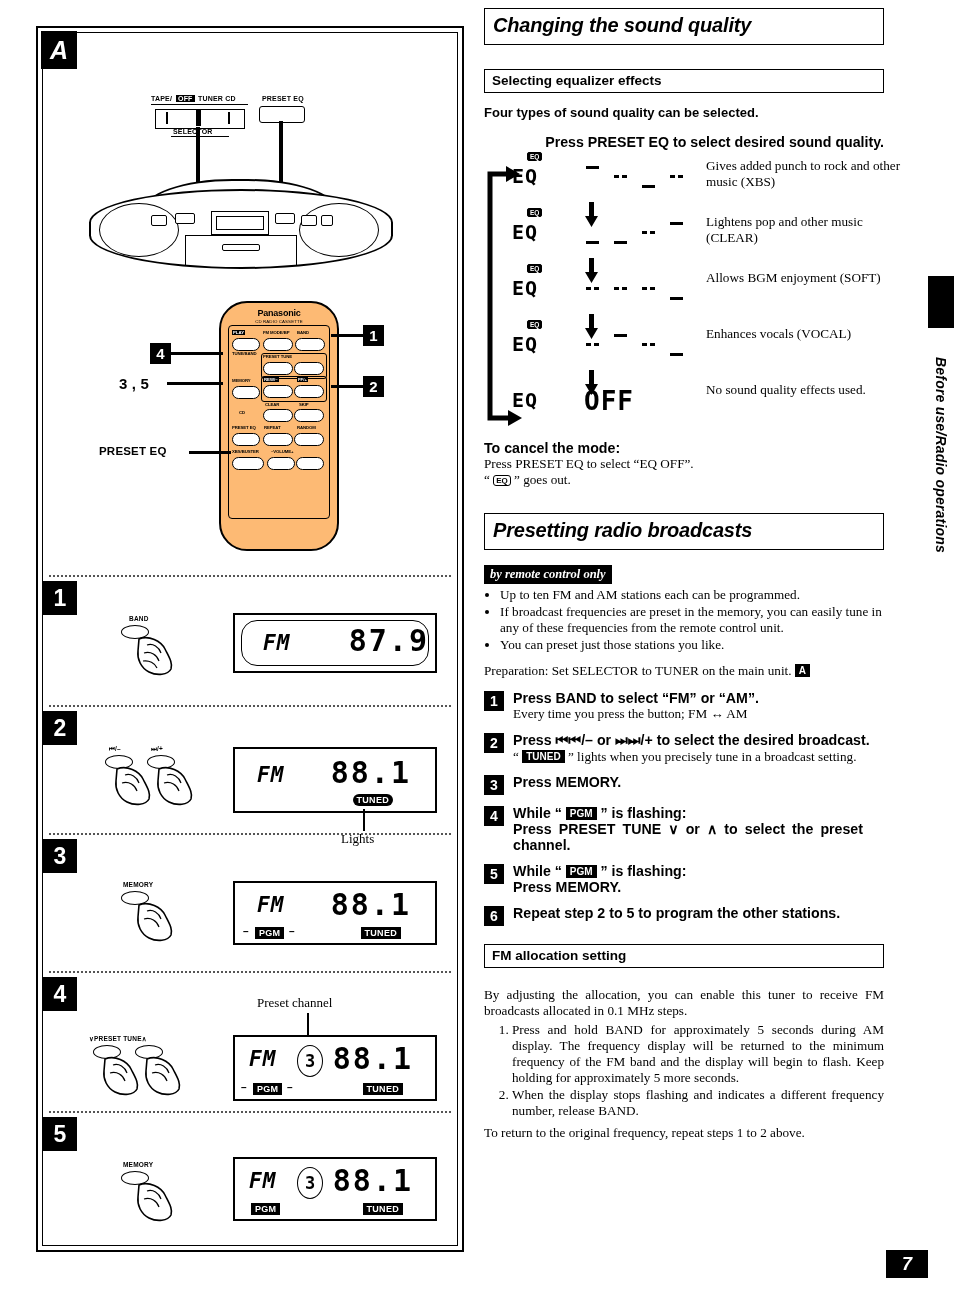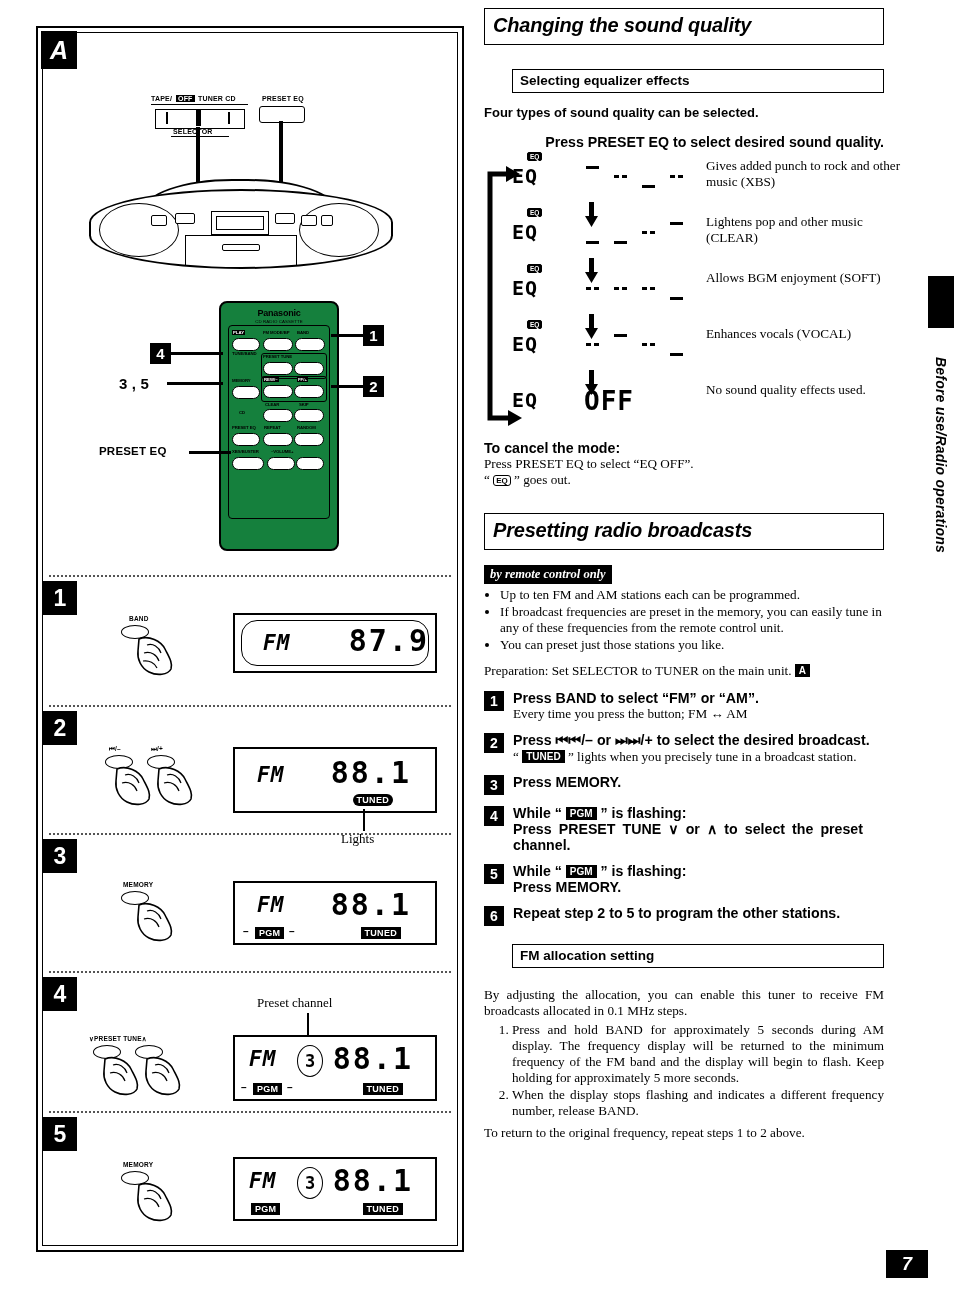--- a/index.html
+++ b/index.html
@@ -40,21 +40,21 @@
   .bb-row i{flex:1;border:1.3px solid #000;border-radius:1px;display:block;height:10px;}
 
   
   .lbl-tiny{position:absolute;font-family:"Liberation Sans",sans-serif;
             font-size:7px;font-weight:bold;letter-spacing:.2px;white-space:nowrap;}
   .sel-box{position:absolute;border:1.6px solid #000;}
   .leader{position:absolute;background:#000;}
 
   
   #remote{position:absolute;left:176px;top:268px;width:116px;height:246px;
-          border:2px solid #000;border-radius:8px;background:#15803d;}
+          border:2px solid #000;border-radius:28px;background:#fdba74;}
   #remote-inner{position:absolute;left:7px;top:22px;right:7px;bottom:30px;
           border:1.4px solid #000;border-radius:4px;}
   .rc-brand{position:absolute;left:0;right:0;top:5px;text-align:center;
             font-family:"Liberation Sans",sans-serif;font-weight:bold;font-size:9px;
             letter-spacing:-.2px;}
   .rc-sub{position:absolute;left:0;right:0;top:16px;text-align:center;
           font-family:"Liberation Sans",sans-serif;font-size:4.4px;letter-spacing:.1px;}
   .rc-key{position:absolute;border:1.3px solid #000;border-radius:7px;height:11px;background:#fff;}
   .rc-tag{position:absolute;font-family:"Liberation Sans",sans-serif;font-size:4.3px;
           font-weight:bold;white-space:nowrap;letter-spacing:-.1px;}
@@ -92,21 +92,21 @@
        font-family:"DejaVu Sans Mono",monospace;font-weight:bold;font-size:17px;}
   .caption{position:absolute;font-family:"Liberation Serif",serif;font-size:13px;}
   .cap-line{position:absolute;background:#000;width:1.6px;}
 
   
   #right-col{left:484px;top:8px;width:400px;}
   .sec-title{position:relative;border:1.6px solid #000;padding:5px 8px 7px 8px;
       font-family:"Liberation Sans",sans-serif;font-style:italic;font-weight:bold;
       font-size:20px;letter-spacing:-.2px;}
   .sub-title{position:relative;border:1.4px solid #000;padding:3px 13px 4px 7px;
-      font-family:"Liberation Sans",sans-serif;font-weight:bold;font-size:13.5px;margin-left:28px;}
+      font-family:"Liberation Sans",sans-serif;font-weight:bold;font-size:13.5px;}
   .p{font-family:"Liberation Serif",serif;font-size:13.2px;line-height:1.18;}
   .bold-sans-13{font-family:"Liberation Sans",sans-serif;font-weight:bold;font-size:13px;}
   .bold-sans-14{font-family:"Liberation Sans",sans-serif;font-weight:bold;font-size:14.2px;}
   .badge-inv{display:inline-block;background:#000;color:#fff;
       font-family:"Liberation Sans",sans-serif;font-weight:bold;font-size:10px;
       padding:1px 4px;vertical-align:1px;}
   .badge-italic{display:inline-block;background:#000;color:#fff;
       font-family:"Liberation Serif",serif;font-style:italic;font-weight:bold;
       font-size:12.5px;padding:2px 6px;}
   .eqbox{display:inline-block;border:1.2px solid #000;border-radius:3px;
@@ -480,21 +480,21 @@
         <div class="bold-sans-14">Press BAND to select “FM” or “AM”.</div>
         <div class="p">Every time you press the button; FM ↔ AM</div>
       </div>
     </div>
 
     <div class="step-row">
       <div class="blk stepnum">2</div>
       <div>
         <div class="bold-sans-14">Press ⏮⏮/– or ⏭⏭/+ to select the desired broadcast.</div>
         <div class="p">
-          <span>“ </span><span class="badge-inv">TUNED</span><span> ” lights when you precisely tune in a broadcast station.</span>
+          <span>“ </span><span class="badge-inv">TUNED</span><span> ” lights when you precisely tune in a broadcast setting.</span>
         </div>
       </div>
     </div>
 
     <div class="step-row">
       <div class="blk stepnum">3</div>
       <div>
         <div class="bold-sans-14">Press MEMORY.</div>
       </div>
     </div>

